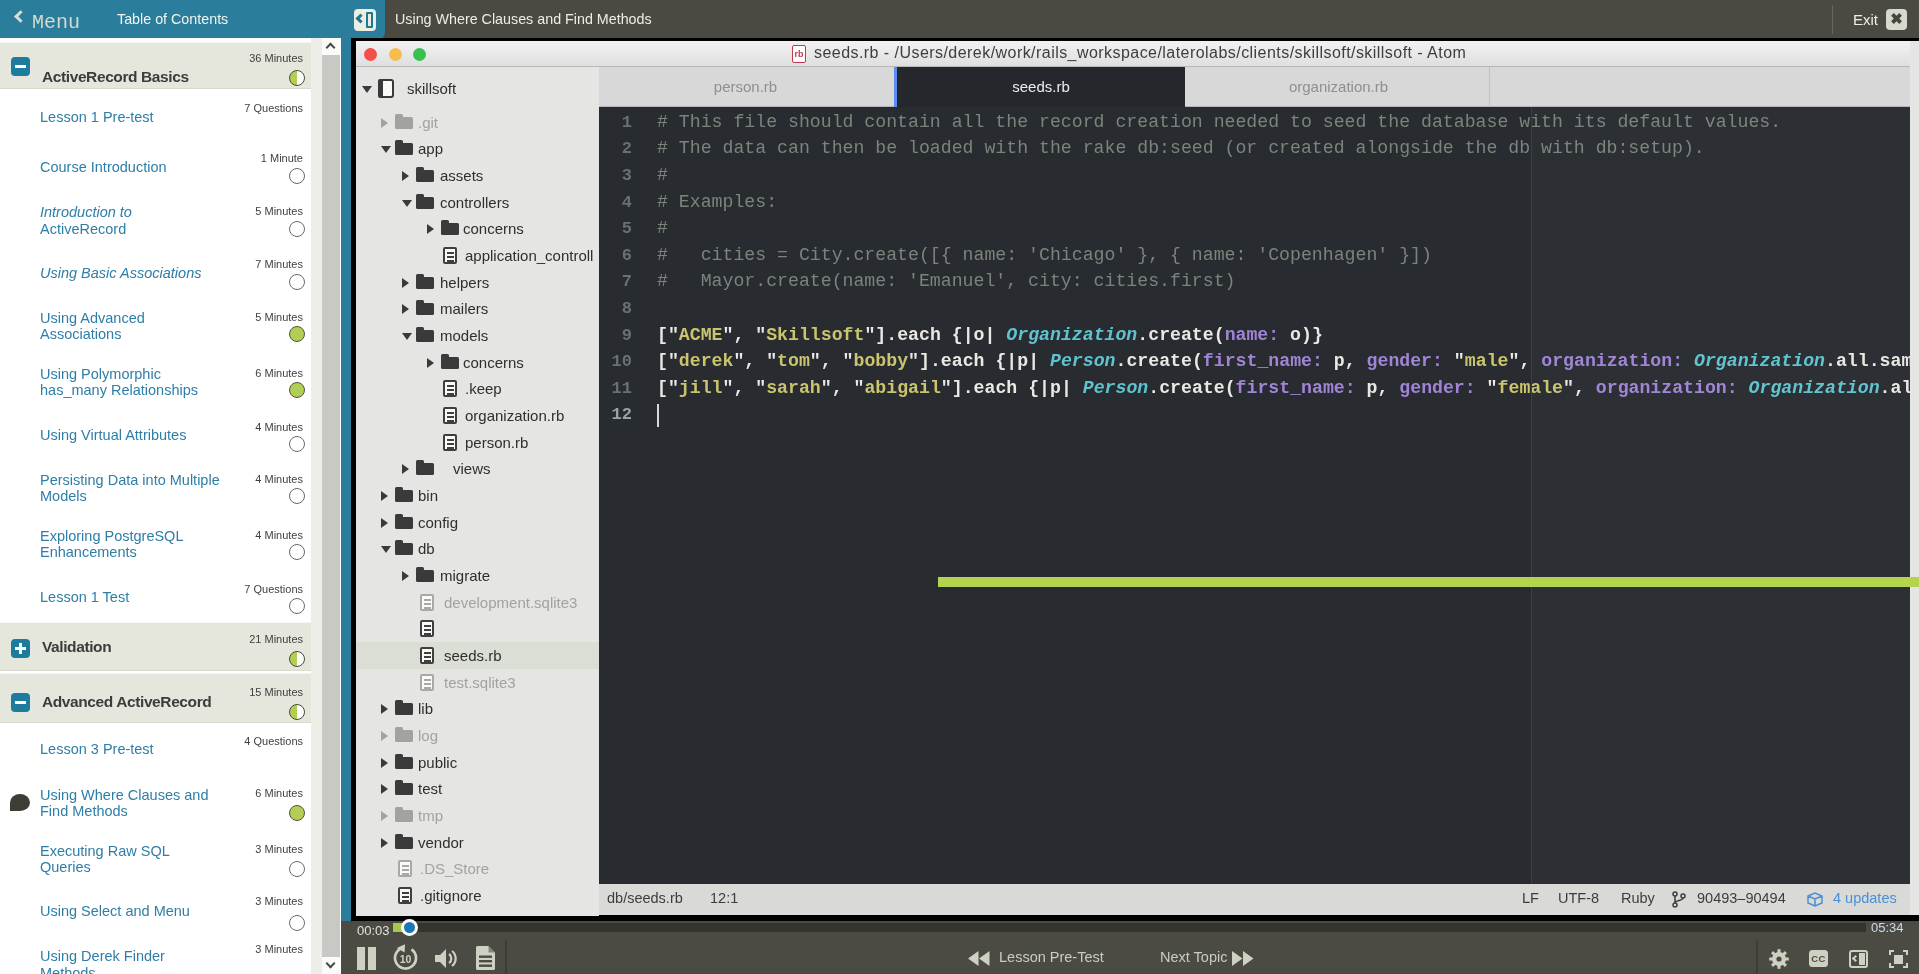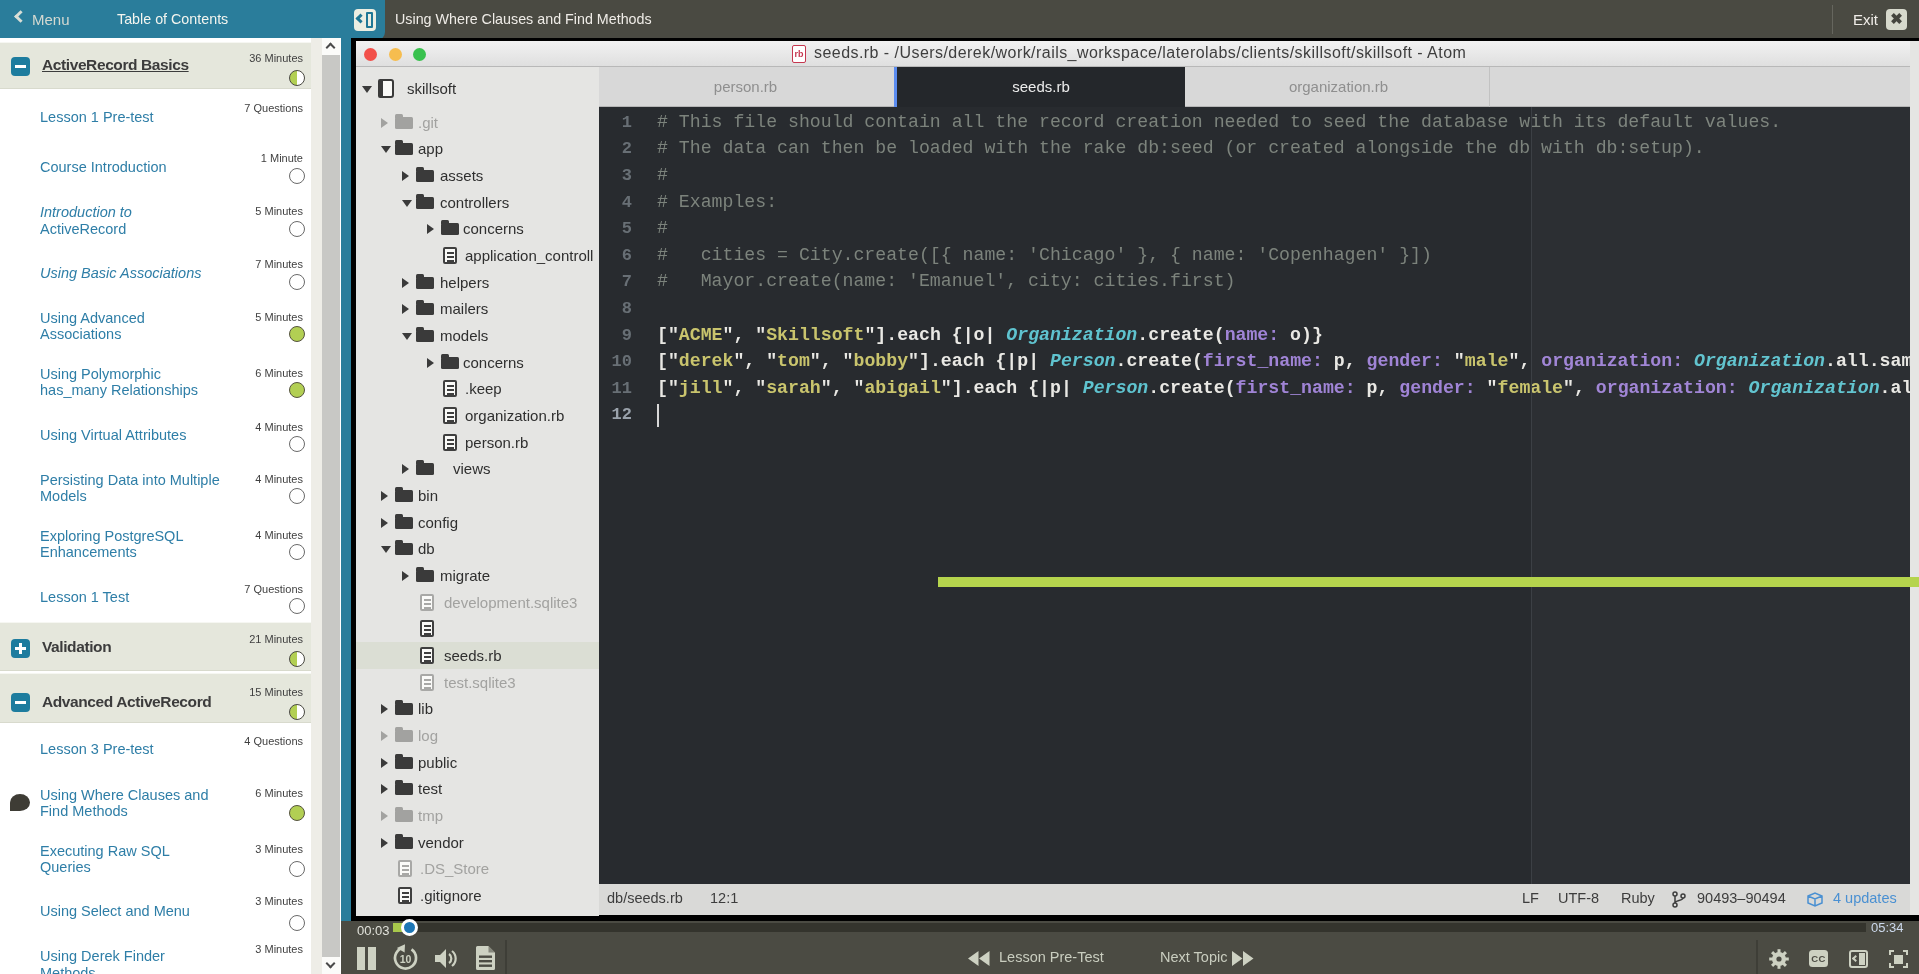--- a/index.html
+++ b/index.html
@@ -4,21 +4,21 @@
 <style>
 * { margin:0; padding:0; box-sizing:border-box; }
 html,body { width:1919px; height:974px; overflow:hidden; background:#fff;
   font-family:"Liberation Sans", sans-serif; }
 .abs { position:absolute; }
 
 #topdark { left:0; top:0; width:1919px; height:38px; background:#4a4a42; }
 #topteal { left:0; top:0; width:340px; height:38px; background:#2a7d9b; }
 #tealtab { left:322px; top:0; width:63px; height:41px; background:#2a7d9b; border-radius:0 0 9px 0; }
 #menuchev { left:16px; top:12px; width:9px; height:9px; border-left:3px solid #d9ded6; border-bottom:3px solid #d9ded6; transform:rotate(45deg); }
-#menutxt { left:32px; top:11px; font-size:15px; color:#d4d9d1; }
+#menutxt { left:32px; top:11px; font-size:20px; color:#d4d9d1;font-family:Liberation Mono, monospace; }
 #toctxt { left:117px; top:11px; font-size:14.3px; color:#f3f5ef; }
 #colbtn { left:354px; top:9px; width:22px; height:22px; background:#eceee2; border-radius:4px; }
 #colbtn .chev { position:absolute; left:3px; top:6px; width:7px; height:7px; border-left:3px solid #1f7795; border-bottom:3px solid #1f7795; transform:rotate(45deg); }
 #colbtn .pane { position:absolute; right:3px; top:3px; width:7px; height:16px; border:2.5px solid #1f7795; background:#eceee2; border-radius:1px; }
 #vidtitle { left:395px; top:11px; font-size:14.3px; color:#efece7; }
 #exitsep { left:1832px; top:5px; width:1px; height:29px; background:#66665e; }
 #exittxt { left:1853px; top:11px; font-size:15px; color:#f0ede8; }
 #exitbtn { left:1886px; top:9px; width:21px; height:21px; background:#d7d9cc; border-radius:4px; color:#45453e; font-size:15px; font-weight:bold; text-align:center; line-height:20px; }
 
 #sidebar { left:0; top:38px; width:341px; height:936px; background:#fff; }
@@ -111,21 +111,21 @@
 <div class="abs" id="vidtitle">Using Where Clauses and Find Methods</div>
 <div class="abs" id="exitsep"></div>
 <div class="abs" id="exittxt">Exit</div>
 <div class="abs" id="exitbtn">✖</div>
 
 <div class="abs" id="sidebar"></div>
 <div class="band" style="top:42px; height:47px;"></div>
 <div class="pm" style="top:57px;">
     <div class="h"></div>
   </div>
-<div class="bandtxt" style="top:56px;text-decoration:underline;">ActiveRecord Basics</div>
+<div class="bandtxt" style="top:68px;">ActiveRecord Basics</div>
 <div class="lbl abs" style="top:52px;">36 Minutes</div>
 <div class="cir abs half" style="top:69.5px;"></div>
 <div class="abs itm" style="left:40px; top:108.5px;">Lesson 1 Pre-test</div>
 <div class="lbl abs" style="top:102px;">7 Questions</div>
 <div class="abs itm" style="left:40px; top:158.5px;">Course Introduction</div>
 <div class="lbl abs" style="top:152px;">1 Minute</div>
 <div class="cir abs " style="top:167.5px;"></div>
 <div class="abs itm" style="left:40px; top:204px;font-style:italic;">Introduction to</div>
 <div class="abs itm" style="left:40px; top:220.5px;">ActiveRecord</div>
 <div class="lbl abs" style="top:205px;">5 Minutes</div>

